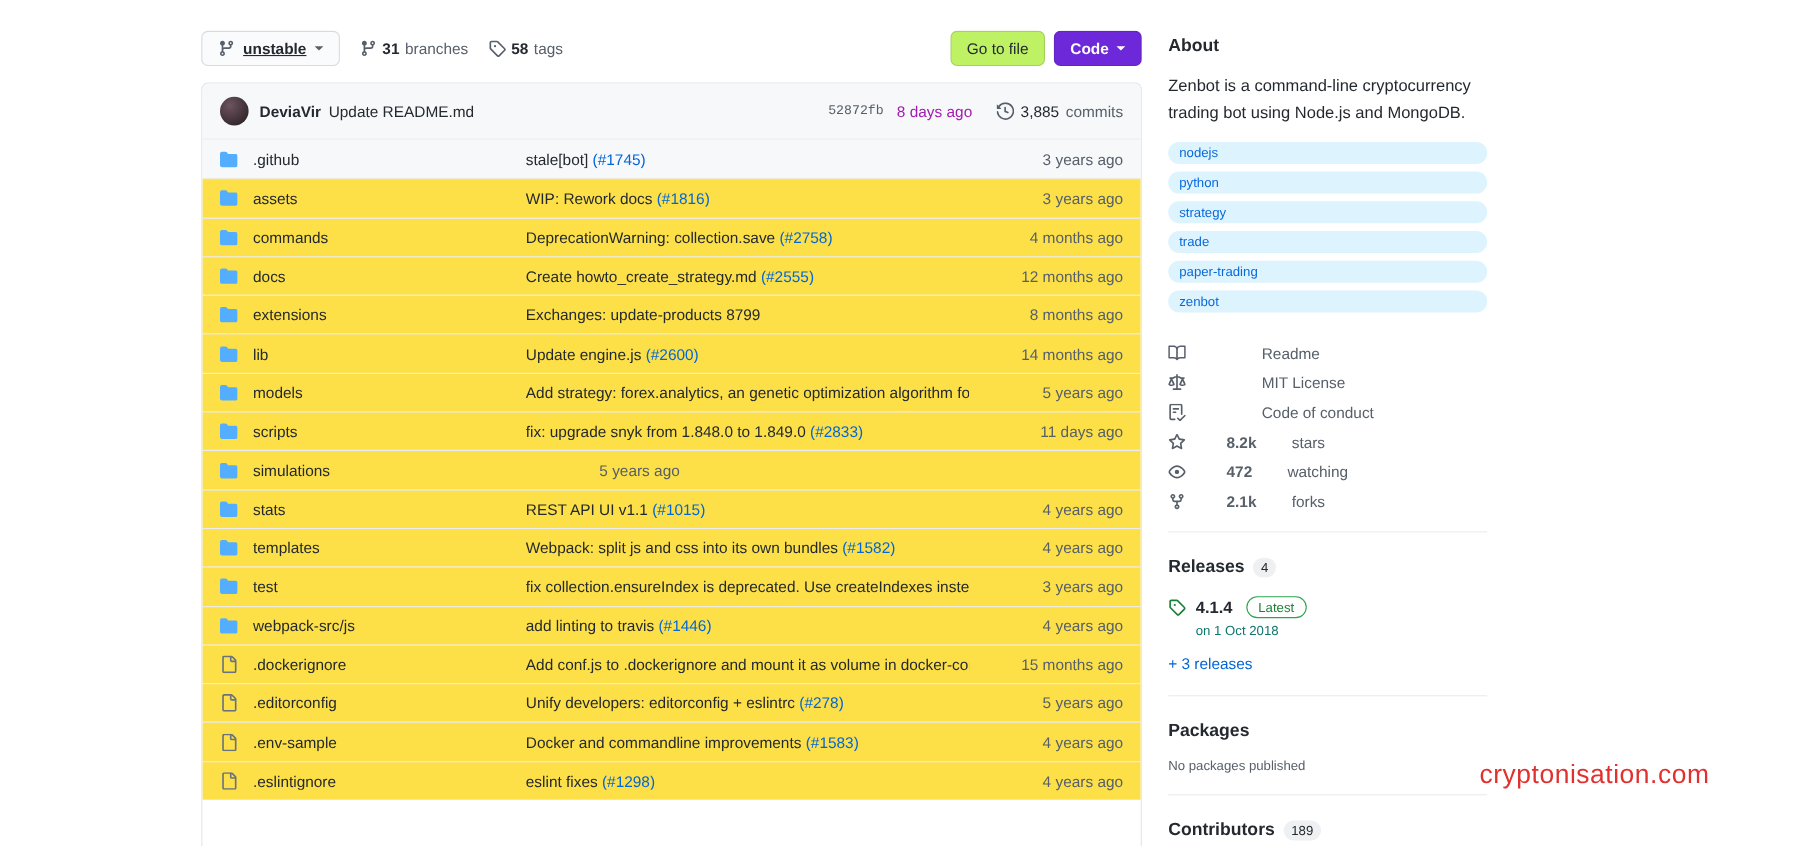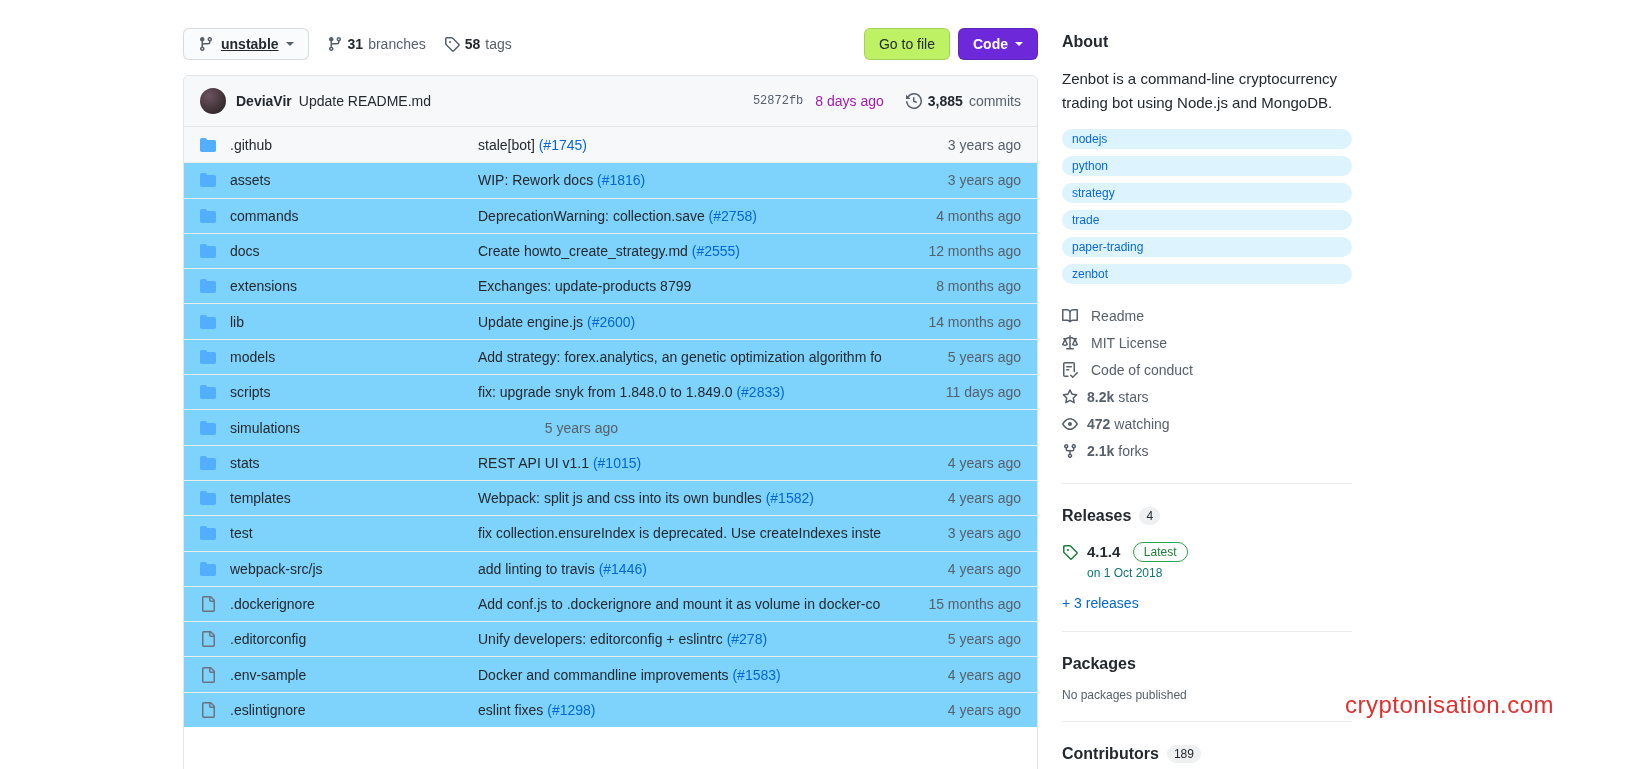--- a/index.html
+++ b/index.html
@@ -47,25 +47,25 @@
     width:26px; height:26px; border-radius:50%; flex-shrink:0;
     background:radial-gradient(circle at 35% 30%, #6d5361, #221c1a);
   }
   .commit-author { font-weight:600; margin-left:10px; color:#24292f; }
   .commit-msg { margin-left:7px; color:#24292f; }
   .commit-spacer { flex:1; }
   .commit-sha { font-size:12px; color:#57606a; font-family:"Liberation Mono", monospace; }
   .commit-time { margin-left:12px; color:#a21caf; }
   .commit-count { display:inline-flex; align-items:center; gap:6px; margin-left:22px; color:#57606a; }
   .commit-count svg { fill:#57606a; }
-  .commit-count b { color:#24292f; font-weight:700; }
+  .commit-count b { color:#24292f; font-weight:400; }
 
   .frow {
     display:flex; align-items:center; height:35.3px; padding:0 16px;
-    border-top:1px solid #eaecef; font-size:14px; background:#7dd3fc;
+    border-top:1px solid #eaecef; font-size:14px; background:#fde047;
   }
   #file-rows .frow:first-child { border-top:none; background:#f6f8fa; }
   .fcell-icon { width:16px; margin-right:14px; flex-shrink:0; }
   .frow .icon-folder { fill:#54aeff; display:none; }
   .frow .icon-file { fill:#6a737d; display:none; }
   .frow.dir .icon-folder { display:block; }
   .frow.file .icon-file { display:block; }
   .fname { width:248px; flex-shrink:0; color:#24292f; white-space:nowrap; overflow:hidden; }
   .fmsg { flex:1; color:#24292f; white-space:nowrap; overflow:hidden; padding-right:24px; }
   .fmsg .msg-link { color:#0366d6; }
@@ -75,21 +75,21 @@
   .sidebar { position:absolute; left:1062px; top:27px; width:290px; }
   .side-title { font-size:16px; font-weight:600; color:#24292f; padding-top:6px; }
   .about-desc { margin-top:16px; font-size:15px; line-height:24px; color:#24292f; }
   .topics { margin-top:14px; display:flex; flex-wrap:wrap; gap:7px;flex-direction:column; }
   .topic-pill {
     display:inline-block; background:#ddf4ff; color:#0969da;
     font-size:12px; font-weight:500; line-height:20px; padding:0 10px;
     border-radius:2em; cursor:pointer;
   }
   .meta-list { margin-top:18px; }
-  .meta-row { display:flex; align-items:center; height:27px; font-size:14px; color:#57606a; cursor:pointer; }
+  .meta-row { display:flex; align-items:flex-end; height:27px; font-size:14px; color:#57606a; cursor:pointer;gap:28px; }
   .meta-row svg { fill:#57606a; margin-right:9px; flex-shrink:0; }
   .meta-row b { font-weight:700; color:#57606a; margin-right:4px; }
   .divider { border-top:1px solid #eaecef; margin-top:19px; }
 
   .section-head { display:flex; align-items:center; gap:8px; margin-top:23px; }
   .section-head .side-title { padding-top:0; }
   .count-badge {
     display:inline-block; background:#eef0f2; color:#24292f;
     font-size:12px; font-weight:500; line-height:18px; padding:0 7px;
     border-radius:2em;

